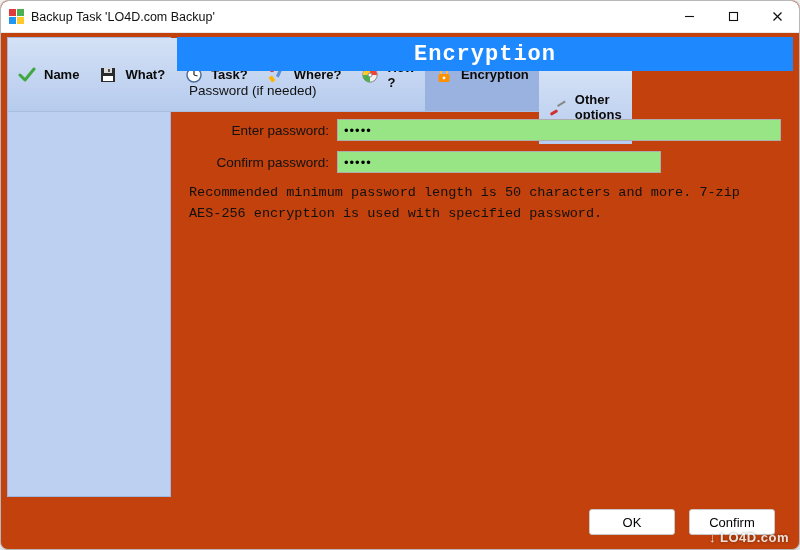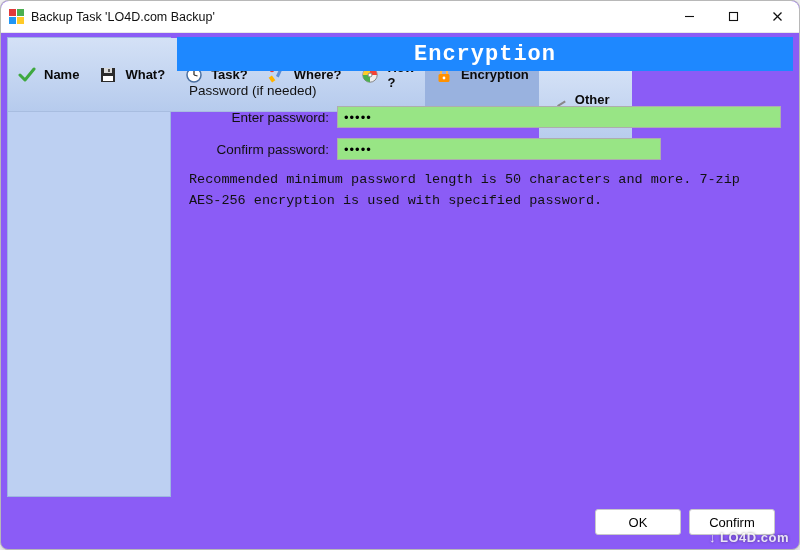--- a/index.html
+++ b/index.html
@@ -1,20 +1,20 @@
 <!DOCTYPE html>
 <html><head>
 <meta charset="utf-8">
 <style>
   * { box-sizing: border-box; margin: 0; padding: 0; }
   html, body { width: 800px; height: 550px; overflow: hidden; font-family: "Segoe UI", Tahoma, sans-serif; }
   body { background: #f2f2f2; }
 
   .window {
-    width: 800px; height: 550px; background: #8b5cf6;
+    width: 800px; height: 550px; background: #c2410c;
     border: 1px solid #b8b8b8; border-radius: 8px; display: flex; flex-direction: column;
     box-shadow: 0 2px 6px rgba(0,0,0,0.15);
     position: relative;
     justify-content: flex-end;
   }
 
   
   .titlebar {
     height: 32px; display: flex; align-items: center; padding: 0 0 0 8px;
     background: #ffffff; border-bottom: 1px solid #e8e8e8; border-radius: 8px 8px 0 0;
@@ -50,37 +50,37 @@
   .side-icon svg { width: 18px; height: 18px; }
 
   
   .main { flex: 1; display: flex; flex-direction: column; min-width: 0; }
   .page-title {
     height: 34px; background: #1e88ff; color: #ffffff;
     font-family: "Courier New", monospace; font-size: 22px; font-weight: bold;
     display: flex; align-items: center; justify-content: center; letter-spacing: 1px;
   }
   .content { padding: 12px 12px 0 12px; color: #111; font-size: 13.5px; }
-  .section-label { margin-bottom: 8px; }
+  .section-label { margin-bottom: 21px; }
   .form-row { display: flex; align-items: center; gap: 6px; margin: 6px 0 10px 0; }
   .form-row .fld-label { text-align: right; padding-right: 2px; flex: 0 0 142px; }
   .pw-field {
     height: 22px; flex: 1 1 auto; border: 1px solid #adadad; background: #98e585;
     padding: 2px 6px; font-family: inherit; font-size: 13px; letter-spacing: 1px;
   }
   .gen-btn {
     height: 24px; background: #e7e7e7; border: 1px solid #adadad;
     padding: 0 8px; font-size: 13px; white-space: nowrap; cursor: default;
   }
   .info { margin-top: 10px; line-height: 1.55; max-width: 570px; font-family: Liberation Mono, monospace; }
 
   
   .footer {
     height: 46px; display: flex; justify-content: flex-end; align-items: center;
-    gap: 8px; padding: 0 24px 8px 0;
+    gap: 14px; padding: 0 24px 8px 0;
   }
   .btn {
     min-width: 86px; height: 26px; border: 1px solid #c9c9c9; background: #ffffff;
     font-size: 13px; padding: 0 16px; cursor: default; border-radius: 3px;
   }
 
   .watermark {
     position: absolute; right: 10px; bottom: 4px; font-size: 13px;
     color: rgba(255,255,255,0.85); text-shadow: 0 0 3px rgba(0,0,0,0.45);
     font-weight: 600; letter-spacing: 0.5px; pointer-events: none;

